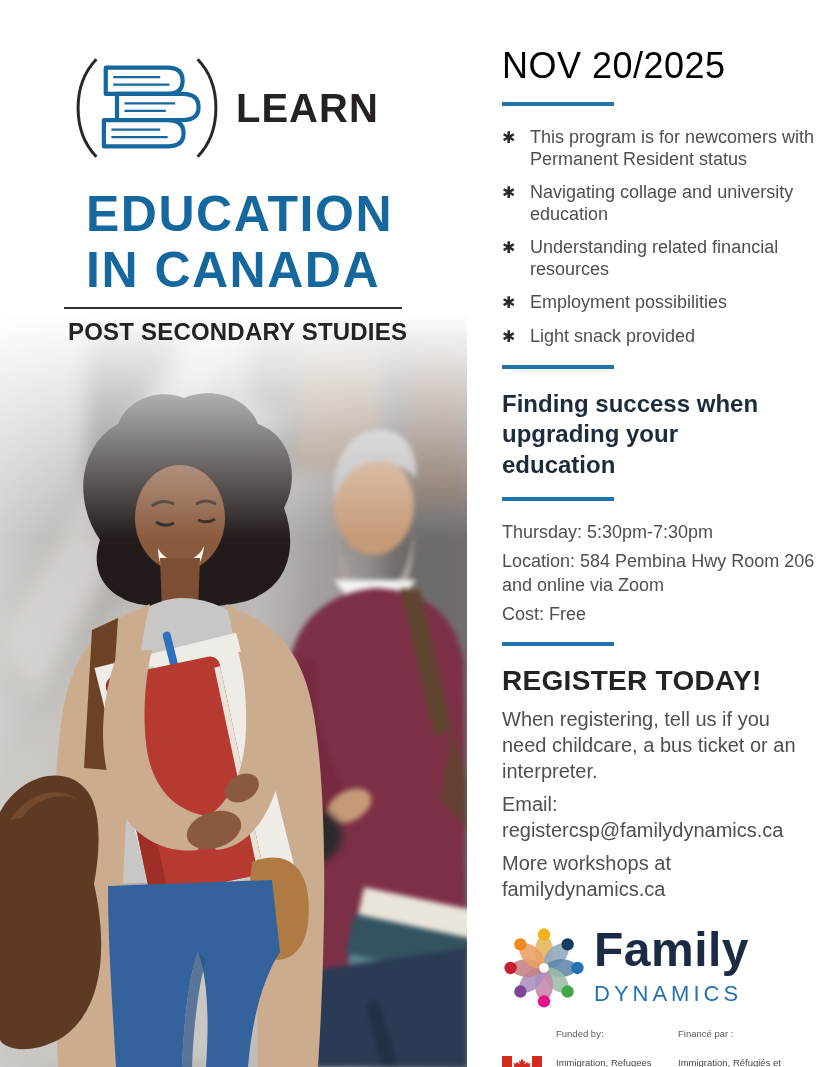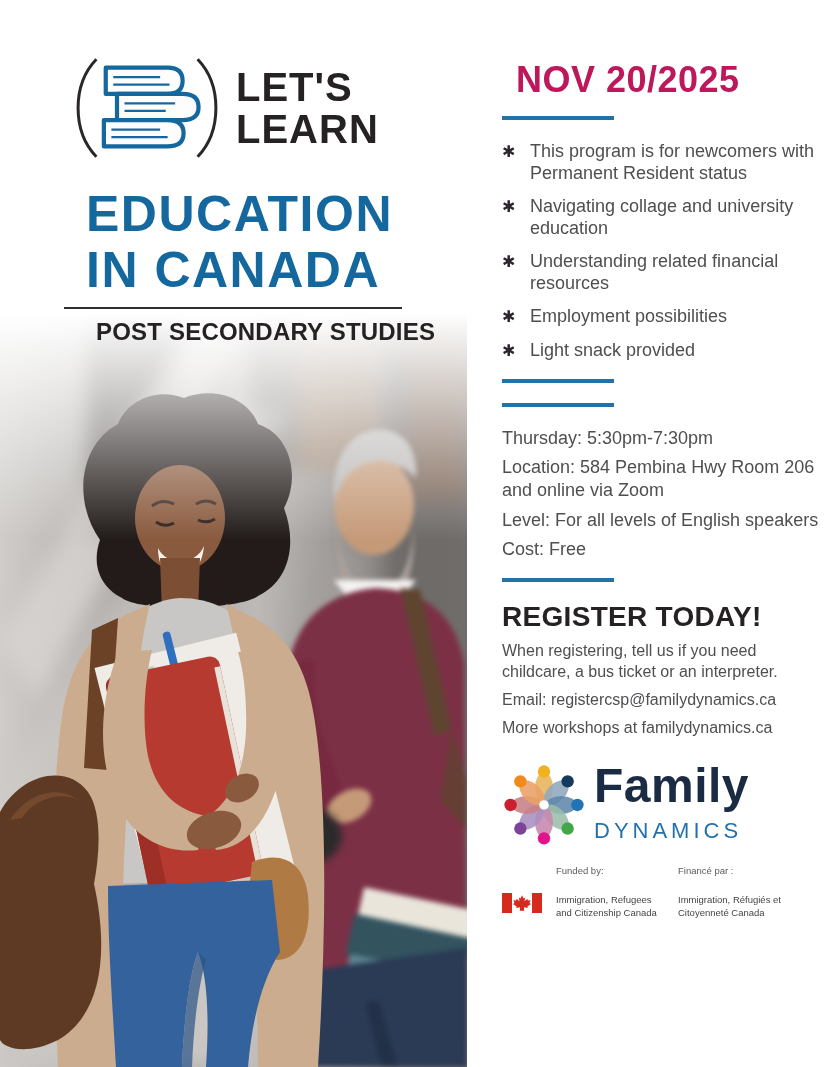--- a/index.html
+++ b/index.html
@@ -11,32 +11,32 @@
   }
   
   .photo{position:absolute;left:0;top:0;width:467px;height:1067px;}
   .photo svg{display:block;width:100%;height:100%;}
   
   .brand{position:absolute;left:72px;top:56px;display:flex;align-items:center;gap:14px;}
   .brand-name{font-size:40px;font-weight:bold;color:#262223;line-height:1.05;letter-spacing:1px;}
   
   .title{position:absolute;left:86px;top:186px;font-size:50px;font-weight:bold;color:#15689e;line-height:1.12;letter-spacing:1.5px;}
   .title-rule{position:absolute;left:64px;top:307px;width:338px;height:2px;background:#332f30;}
-  .subtitle{position:absolute;left:96px;top:318px;font-size:24px;font-weight:bold;color:#262223;letter-spacing:0.2px;}
+  .subtitle{position:absolute;left:68px;top:318px;font-size:24px;font-weight:bold;color:#262223;letter-spacing:0.2px;}
   
   .right{position:absolute;left:502px;top:46px;width:324px;}
-  .date{font-size:36px;font-weight:bold;color:#be185d;letter-spacing:0.5px;line-height:1.1;margin:14px;}
+  .date{font-size:36px;font-weight:normal;color:#000000;letter-spacing:0.5px;line-height:1.1;margin:0;}
   .rule{width:112px;height:4px;background:#2173a8;border:none;margin:16px 0 20px;}
   ul.bullets{list-style:none;margin:0;padding:0;}
   ul.bullets li{display:flex;gap:10px;margin-bottom:10px;font-size:18px;color:#4f4f52;line-height:1.25;}
   ul.bullets .mark{color:#2b272c;font-size:16px;line-height:1.5;flex:0 0 18px;}
   .session{font-size:24px;font-weight:bold;color:#1e2b3c;line-height:1.28;width:262px;margin:0;}
   .details p{margin:0 0 6px;font-size:18px;color:#4f4f52;line-height:1.3;}
   .reg-h{font-size:28px;font-weight:bold;color:#262223;margin:0;letter-spacing:0.3px;line-height:1.1;}
-  .reg p{font-size:16px;color:#4f4f52;line-height:1.3;margin:7px 0 0;}
+  .reg p{font-size:20px;color:#4f4f52;line-height:1.3;margin:7px 0 0;}
   .reg .note{margin-top:9px;width:312px;}
   
   .org{display:flex;align-items:center;gap:8px;margin-top:22px;}
   .org-text .name{font-size:48px;font-weight:bold;color:#1b2b44;line-height:0.95;letter-spacing:0.5px;}
   .org-text .sub{font-size:22px;color:#2471ad;letter-spacing:4px;margin-top:9px;}
   
   .footer{display:grid;grid-template-columns:46px 114px 120px;column-gap:14px;margin-top:18px;align-items:start;gap:8px;}
   .f-label{font-size:9.5px;color:#5b5b5b;grid-row:1;}
   .f-label.c2{grid-column:2;}
   .f-label.c3{grid-column:3;}
@@ -155,21 +155,20 @@
     <g stroke="#15689e" stroke-width="2.5">
       <line x1="44" y1="22" x2="94" y2="22"></line>
       <line x1="44" y1="30" x2="104" y2="30"></line>
       <line x1="56" y1="50" x2="110" y2="50"></line>
       <line x1="56" y1="58" x2="100" y2="58"></line>
       <line x1="42" y1="78" x2="94" y2="78"></line>
       <line x1="42" y1="86" x2="102" y2="86"></line>
     </g>
   </svg>
   <div class="brand-name">
-    <div>LET'S</div>
     <div>LEARN</div>
   </div>
 </div>
 
 <div class="title">
   <div>EDUCATION</div>
   <div>IN CANADA</div>
 </div>
 <div class="title-rule"></div>
 <div class="subtitle">POST SECONDARY STUDIES</div>
@@ -197,27 +196,27 @@
       <span>Employment possibilities</span>
     </li>
     <li>
       <span class="mark">✱</span>
       <span>Light snack provided</span>
     </li>
   </ul>
 
   <div class="rule"></div>
 
+  <h2 class="session">Finding success when upgrading your education</h2>
 
   <div class="rule"></div>
 
   <div class="details">
     <p>Thursday: 5:30pm-7:30pm</p>
     <p>Location: 584 Pembina Hwy Room 206 and online via Zoom</p>
-    <p>Level: For all levels of English speakers</p>
     <p>Cost: Free</p>
   </div>
 
   <div class="rule"></div>
 
   <h2 class="reg-h">REGISTER TODAY!</h2>
   <div class="reg">
     <p class="note">When registering, tell us if you need childcare, a bus ticket or an interpreter.</p>
     <p>Email: registercsp@familydynamics.ca</p>
     <p>More workshops at familydynamics.ca</p>

